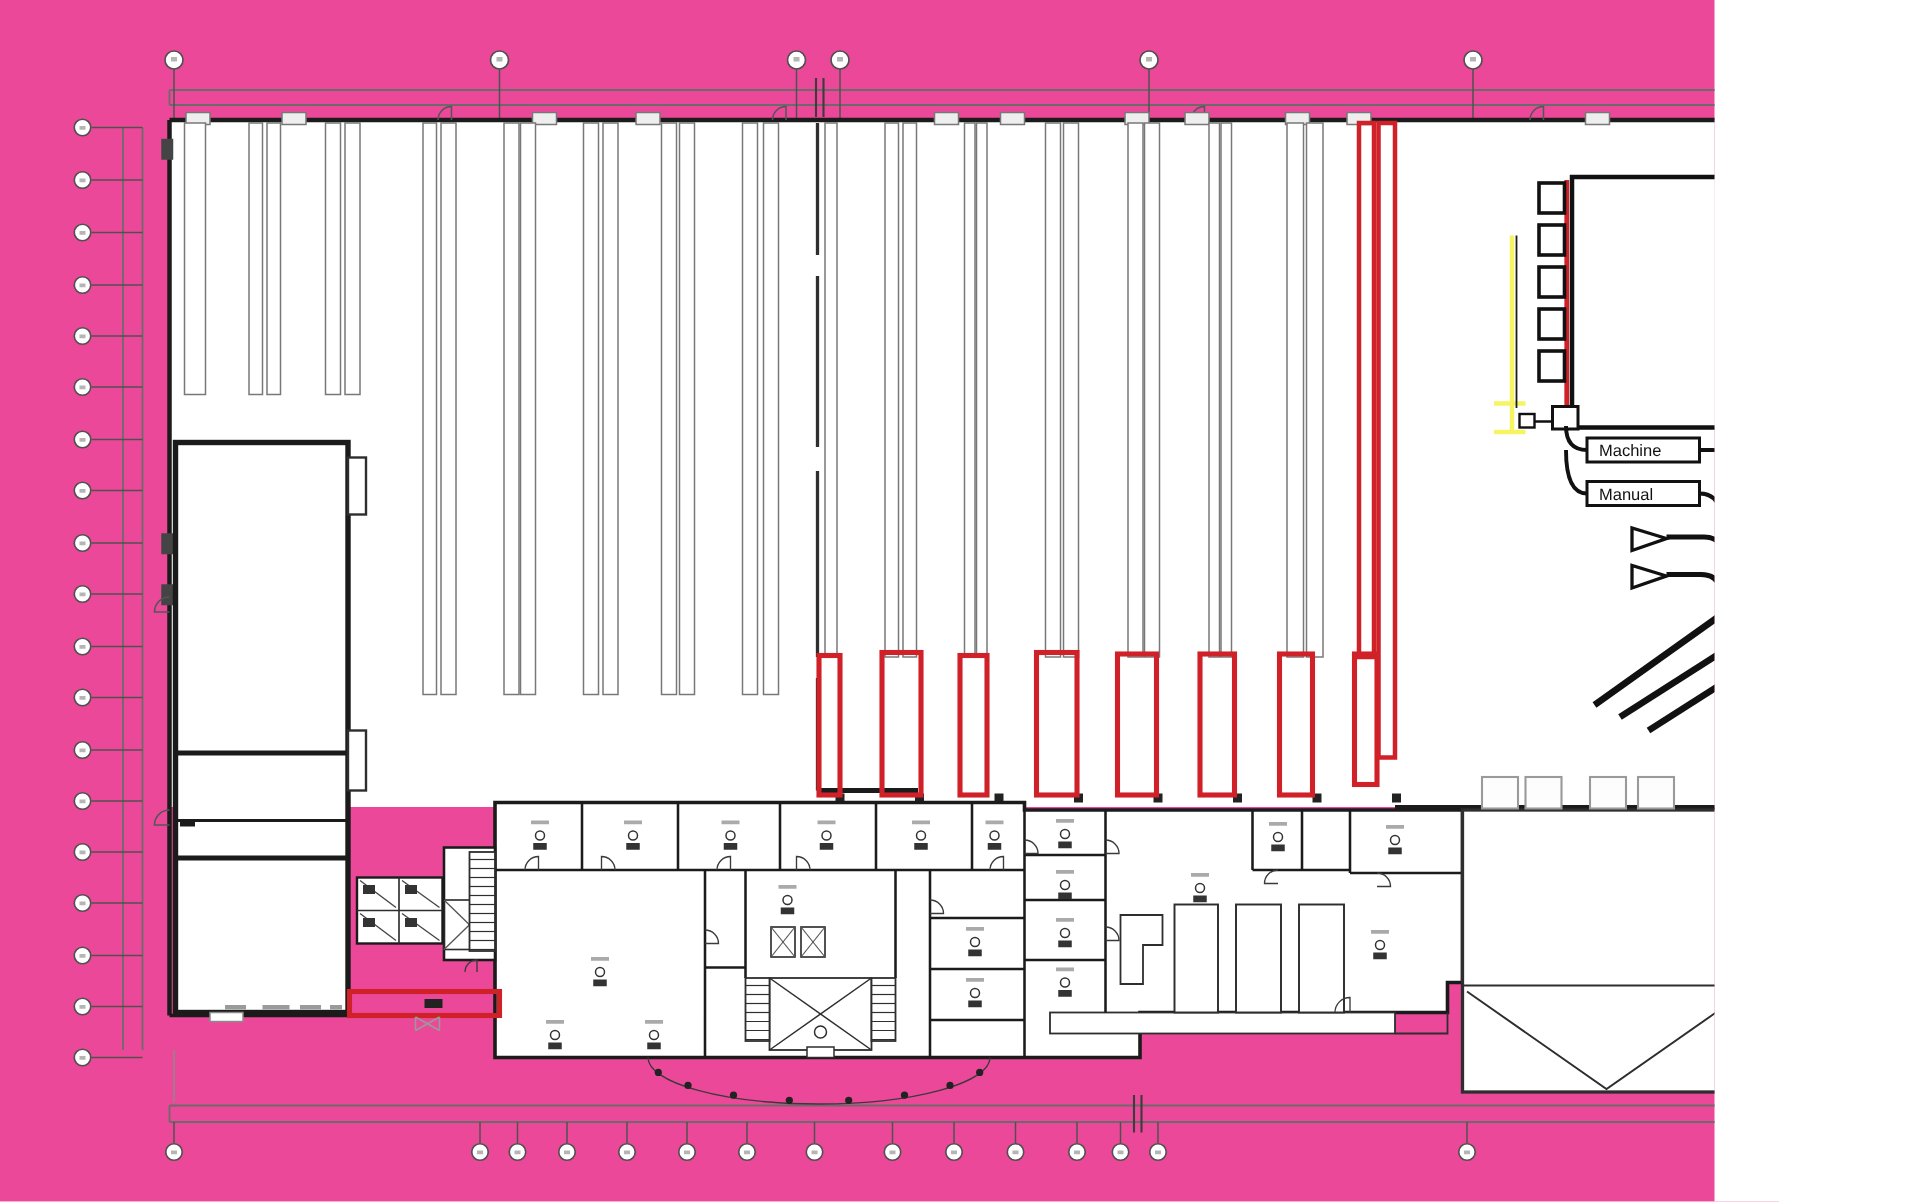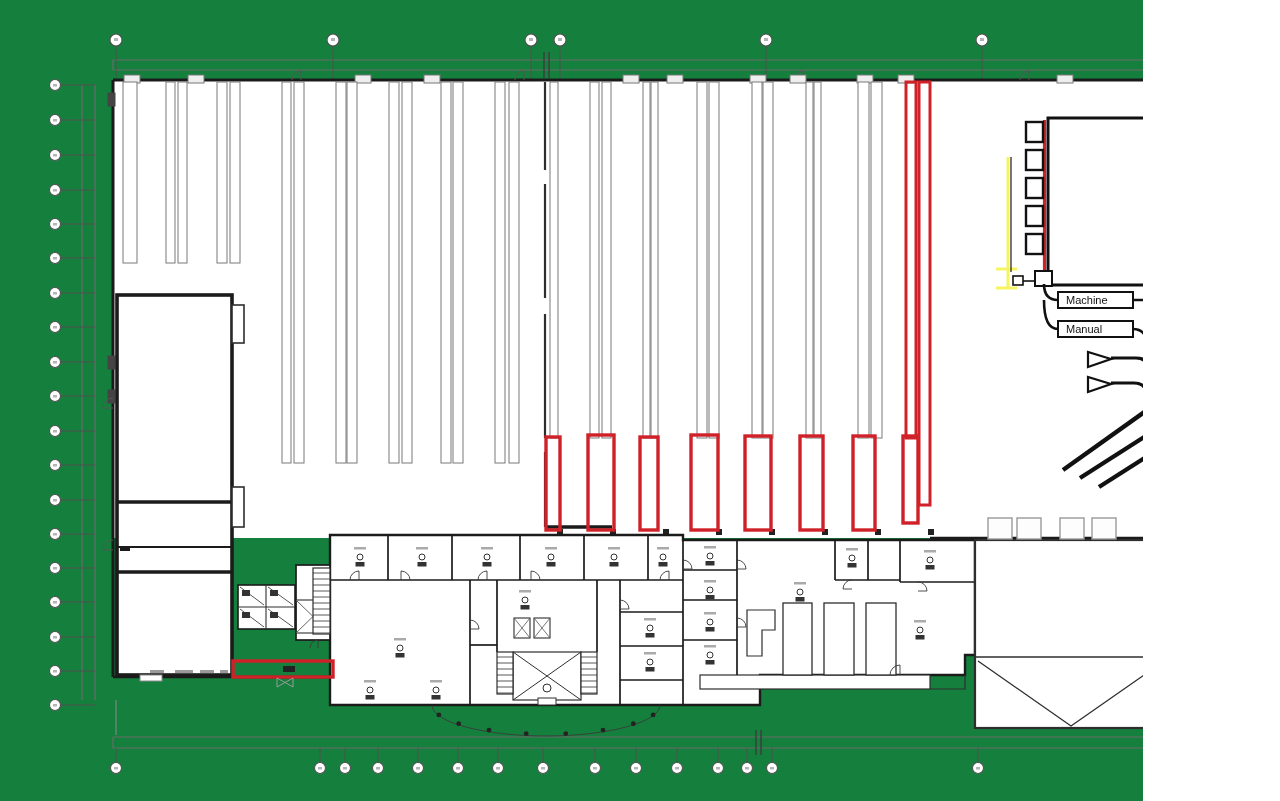--- a/index.html
+++ b/index.html
@@ -1,16 +1,16 @@
 <!DOCTYPE html>
 <html><head>
 <meta charset="utf-8">
 <style>
   html,body{margin:0;padding:0;background:#ffffff;}
-  .stage{position:relative;width:1143px;height:801px;background:#15803d;overflow:hidden;}
+  .stage{position:relative;width:1143px;height:801px;background:#ec4899;overflow:hidden;}
   svg{display:block;}
   .lbl{font-family:"Liberation Sans",sans-serif;font-size:11px;fill:#111111;}
 </style>
 </head>
 <body>
 
 <div class="stage">
 <svg width="1280" height="801" viewBox="0 0 1280 801">
 
   <g id="grid-static">

